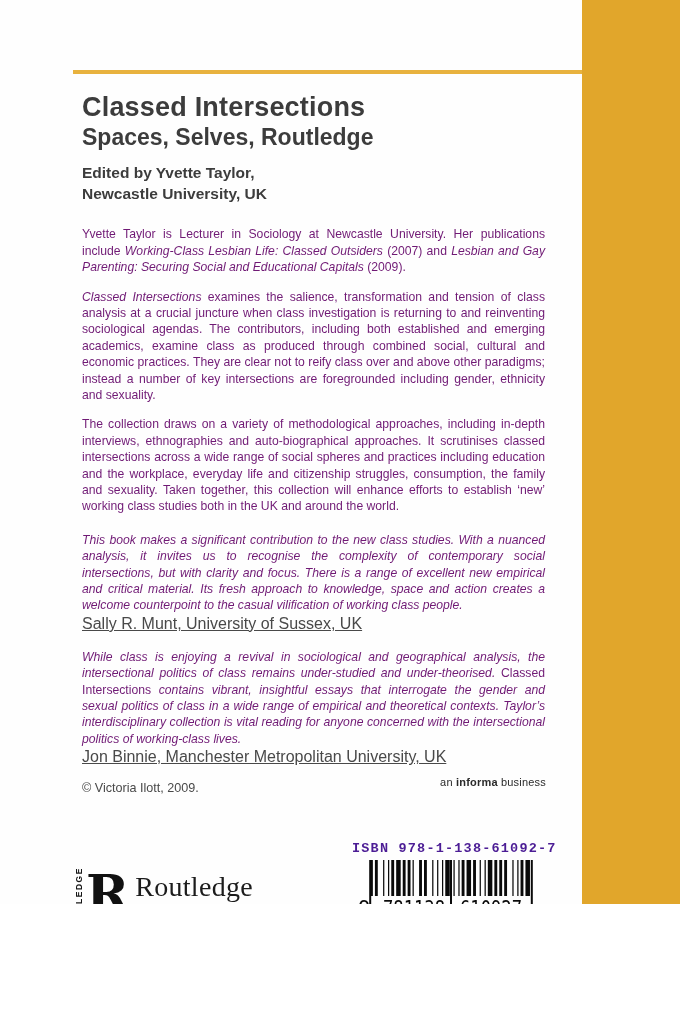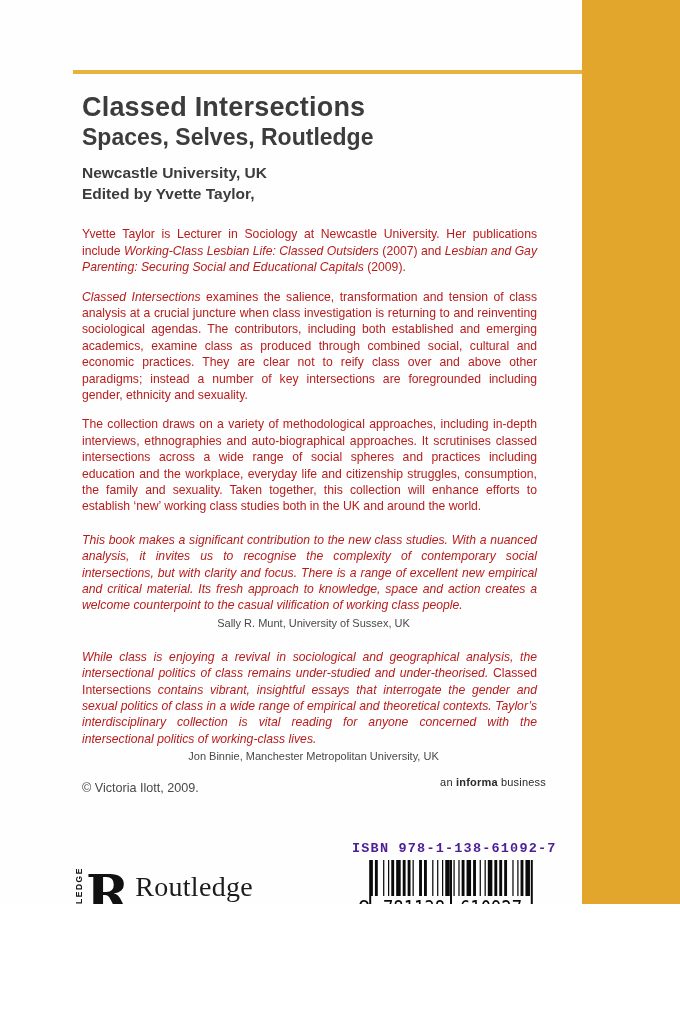--- a/index.html
+++ b/index.html
@@ -29,27 +29,27 @@
   .book-subtitle{
     font-size:23px;font-weight:bold;color:#3c3c3c;
     margin:1px 0 0 0;line-height:1.15;
   }
   .editor{
     font-size:15.5px;font-weight:bold;color:#3c3c3c;
     line-height:1.35;margin:13px 0 21px 0;
   }
   .body-text{
     font-size:12.2px;line-height:16.4px;text-align:justify;
-    margin:0 8px 13px 0;color:#b91c1c;
+    margin:0 0 13px 0;color:#701a75;
   }
   .quote{margin-top:17px;font-style:italic;}
   .quote .roman{font-style:normal;}
   .attribution{
-    text-align:center;font-style:normal;font-size:11px;
-    line-height:17px;margin:1px 0 0 0;color:#494949;
+    text-align:left;font-style:normal;font-size:16px;
+    line-height:17px;margin:1px 0 0 0;color:#494949;text-decoration:underline;
   }
   .copyright{
     font-size:12.6px;margin-top:16px;color:#494949;text-align:left;
   }
   .informa-line{
     position:absolute;top:776px;right:134px;
     font-size:11px;color:#2a2a2a;letter-spacing:0.2px;
   }
   .informa-line b{font-weight:bold;}
   .isbn-label{
@@ -94,22 +94,22 @@
 
 <div class="page">
 
   <div class="gold-band"></div>
   <div class="gold-rule"></div>
 
   <div class="content">
     <h1 class="book-title">Classed Intersections</h1>
     <h2 class="book-subtitle">Spaces, Selves, Routledge</h2>
     <div class="editor">
+      <div>Edited by Yvette Taylor,</div>
       <div>Newcastle University, UK</div>
-      <div>Edited by Yvette Taylor,</div>
     </div>
 
     <p class="body-text"><span style="font-style: normal;">Yvette Taylor is Lecturer in Sociology at Newcastle University. Her publications include </span><span style="font-style: italic;">Working-Class Lesbian Life: Classed Outsiders</span><span style="font-style: normal;"> (2007) and </span><span style="font-style: italic;">Lesbian and Gay Parenting: Securing Social and Educational Capitals</span><span style="font-style: normal;"> (2009).</span></p>
     <p class="body-text"><span style="font-style: italic;">Classed Intersections</span><span style="font-style: normal;"> examines the salience, transformation and tension of class analysis at a crucial juncture when class investigation is returning to and reinventing sociological agendas. The contributors, including both established and emerging academics, examine class as produced through combined social, cultural and economic practices. They are clear not to reify class over and above other paradigms; instead a number of key intersections are foregrounded including gender, ethnicity and sexuality.</span></p>
     <p class="body-text"><span style="font-style: normal;">The collection draws on a variety of methodological approaches, including in-depth interviews, ethnographies and auto-biographical approaches. It scrutinises classed intersections across a wide range of social spheres and practices including education and the workplace, everyday life and citizenship struggles, consumption, the family and sexuality. Taken together, this collection will enhance efforts to establish ‘new’ working class studies both in the UK and around the world.</span></p>
 
     <div class="quote">
       <p class="body-text" style="margin-bottom:0;"><span style="font-style: italic;">This book makes a significant contribution to the new class studies. With a nuanced analysis, it invites us to recognise the complexity of contemporary social intersections, but with clarity and focus. There is a range of excellent new empirical and critical material. Its fresh approach to knowledge, space and action creates a welcome counterpoint to the casual vilification of working class people.</span></p>
       <p class="attribution">Sally R. Munt, University of Sussex, UK</p>
     </div>

